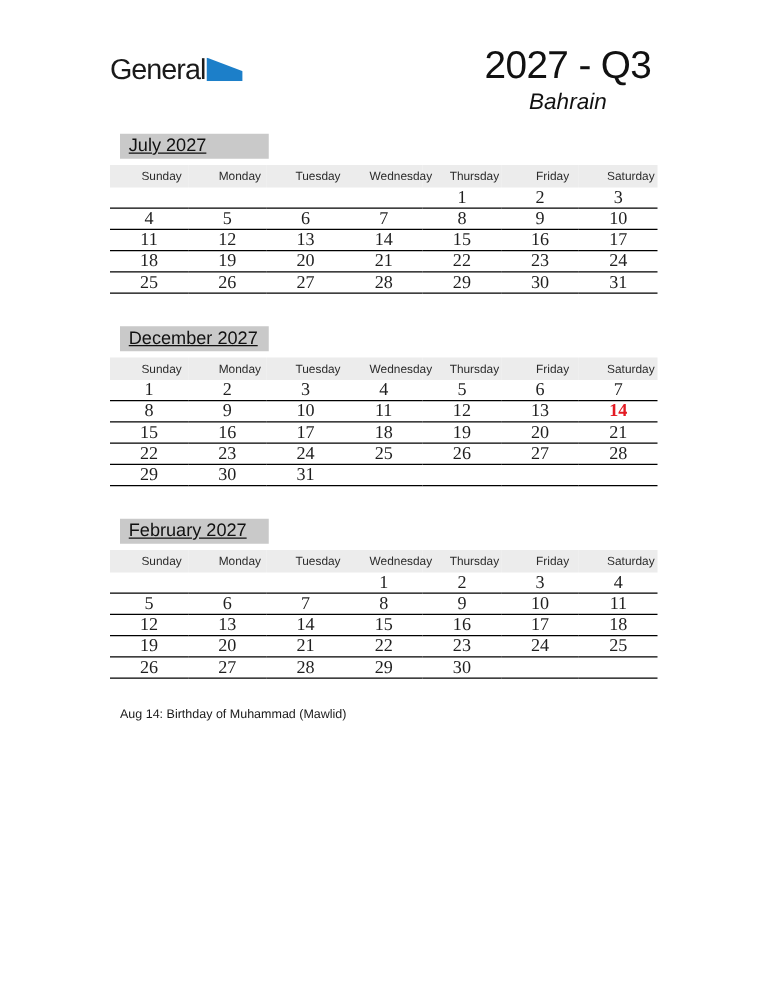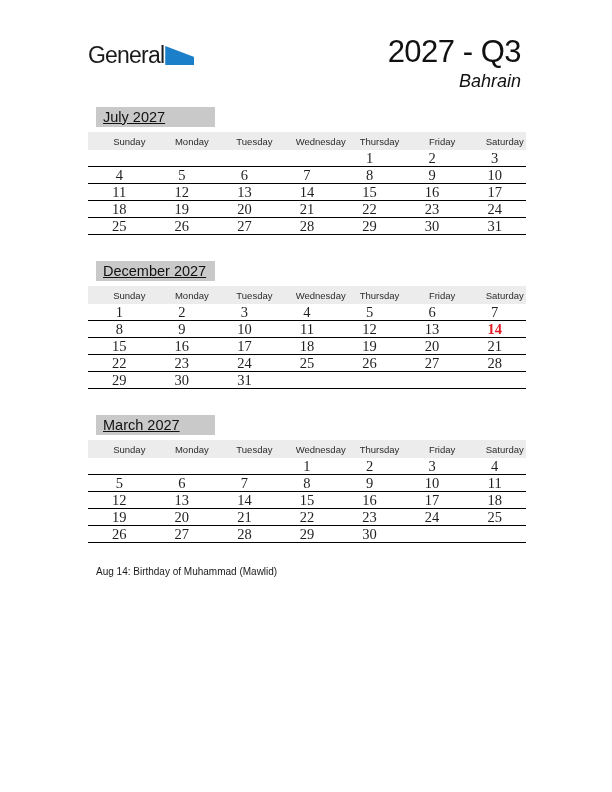--- a/index.html
+++ b/index.html
@@ -24,21 +24,21 @@
     background:var(--logo-blue,#1c7fc9);
     clip-path:polygon(0 0, 100% 58%, 100% 100%, 0 100%);
   }
   .logo-blue {
     font-size:22px; line-height:18px; letter-spacing:-0.5px;
     color:var(--logo-blue,#1c7fc9);
     text-align:right; padding-right:14px; margin-top:-1px;
   }
 
   
-  .header-right { position:absolute; top:35px; right:91px; text-align:right; }
+  .header-right { position:absolute; top:35px; right:91px; text-align:center; }
   .quarter-title {
     font-size:31px; line-height:33px; letter-spacing:-0.5px; color:#111111;
   }
   .country-label { font-size:18px; line-height:20px; margin-top:3px; color:#111111;font-style:italic; }
 
   
   #months { position:absolute; left:88px; top:107px; width:438px; }
   .month-block { margin-bottom:26px; }
   .month-title {
     width:119px; height:20px; margin-left:8px; margin-bottom:5px;
@@ -207,21 +207,21 @@
               <td>31</td>
               <td></td>
               <td></td>
               <td></td>
               <td></td>
             </tr>
           </tbody>
         </table>
       </div>
       <div class="month-block">
-        <div class="month-title">March 2027</div>
+        <div class="month-title">February 2027</div>
         <table class="cal">
           <thead>
             <tr>
               <th>Sunday</th>
               <th>Monday</th>
               <th>Tuesday</th>
               <th>Wednesday</th>
               <th>Thursday</th>
               <th>Friday</th>
               <th>Saturday</th>

